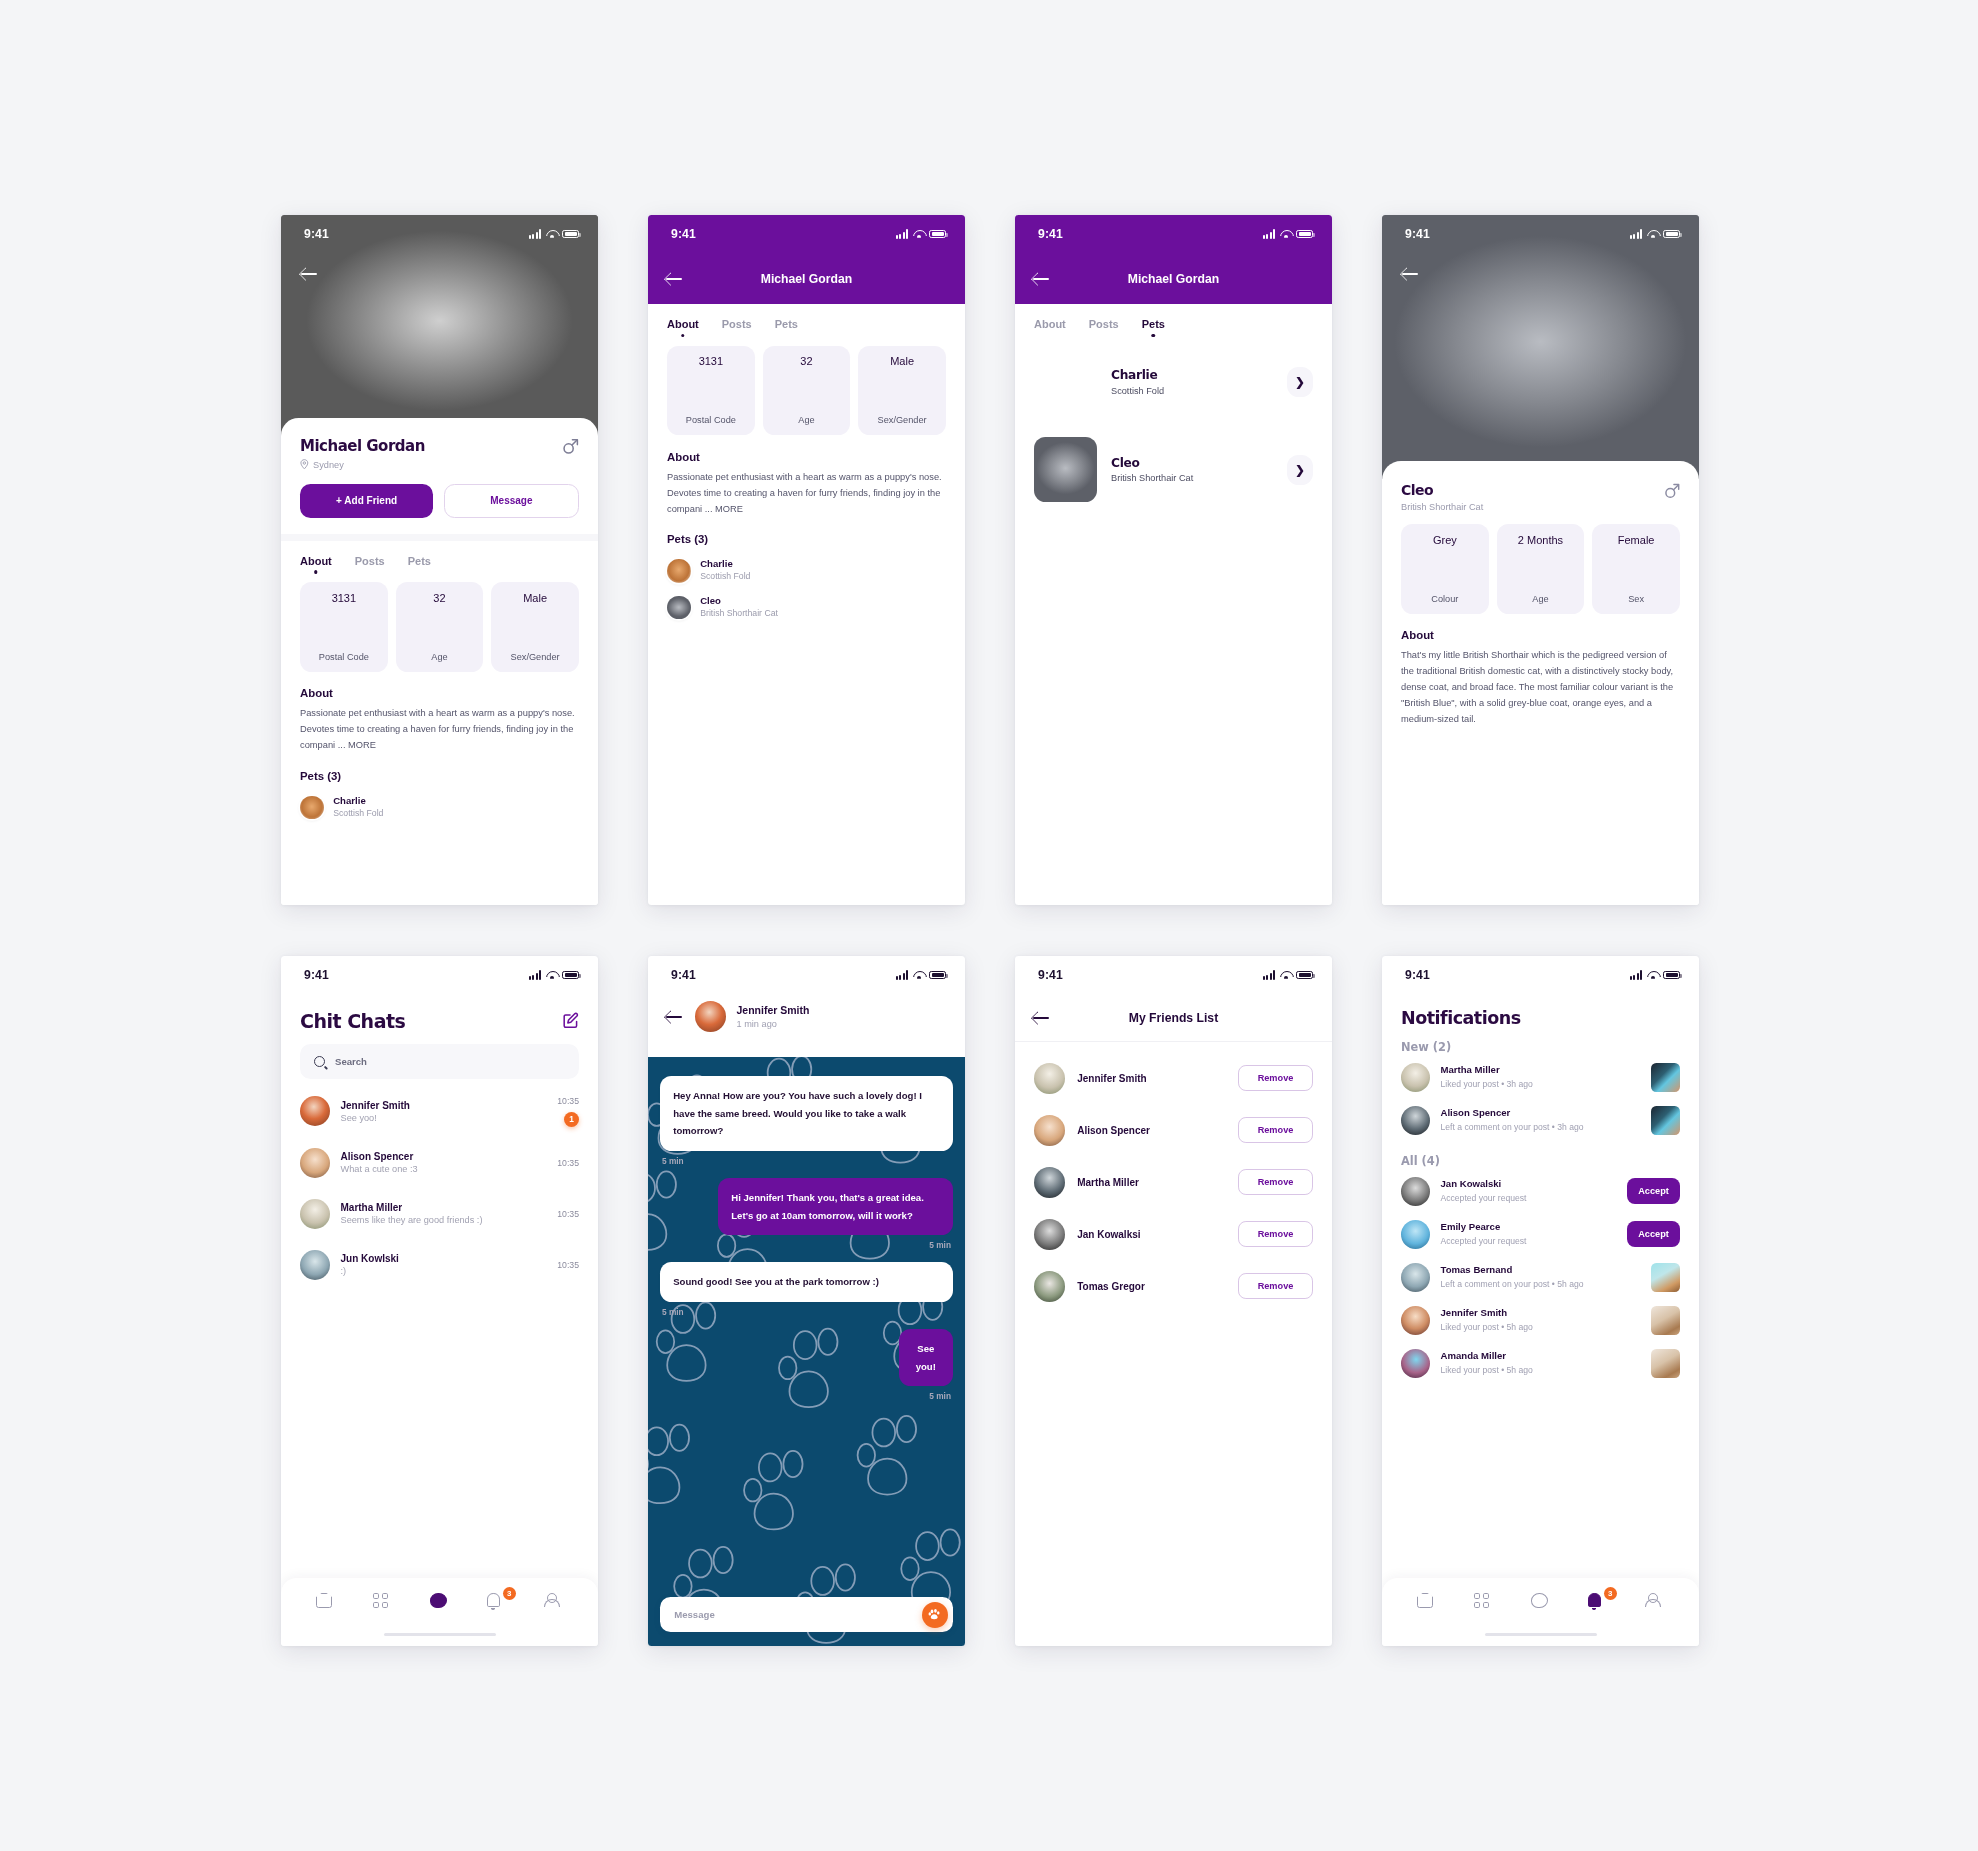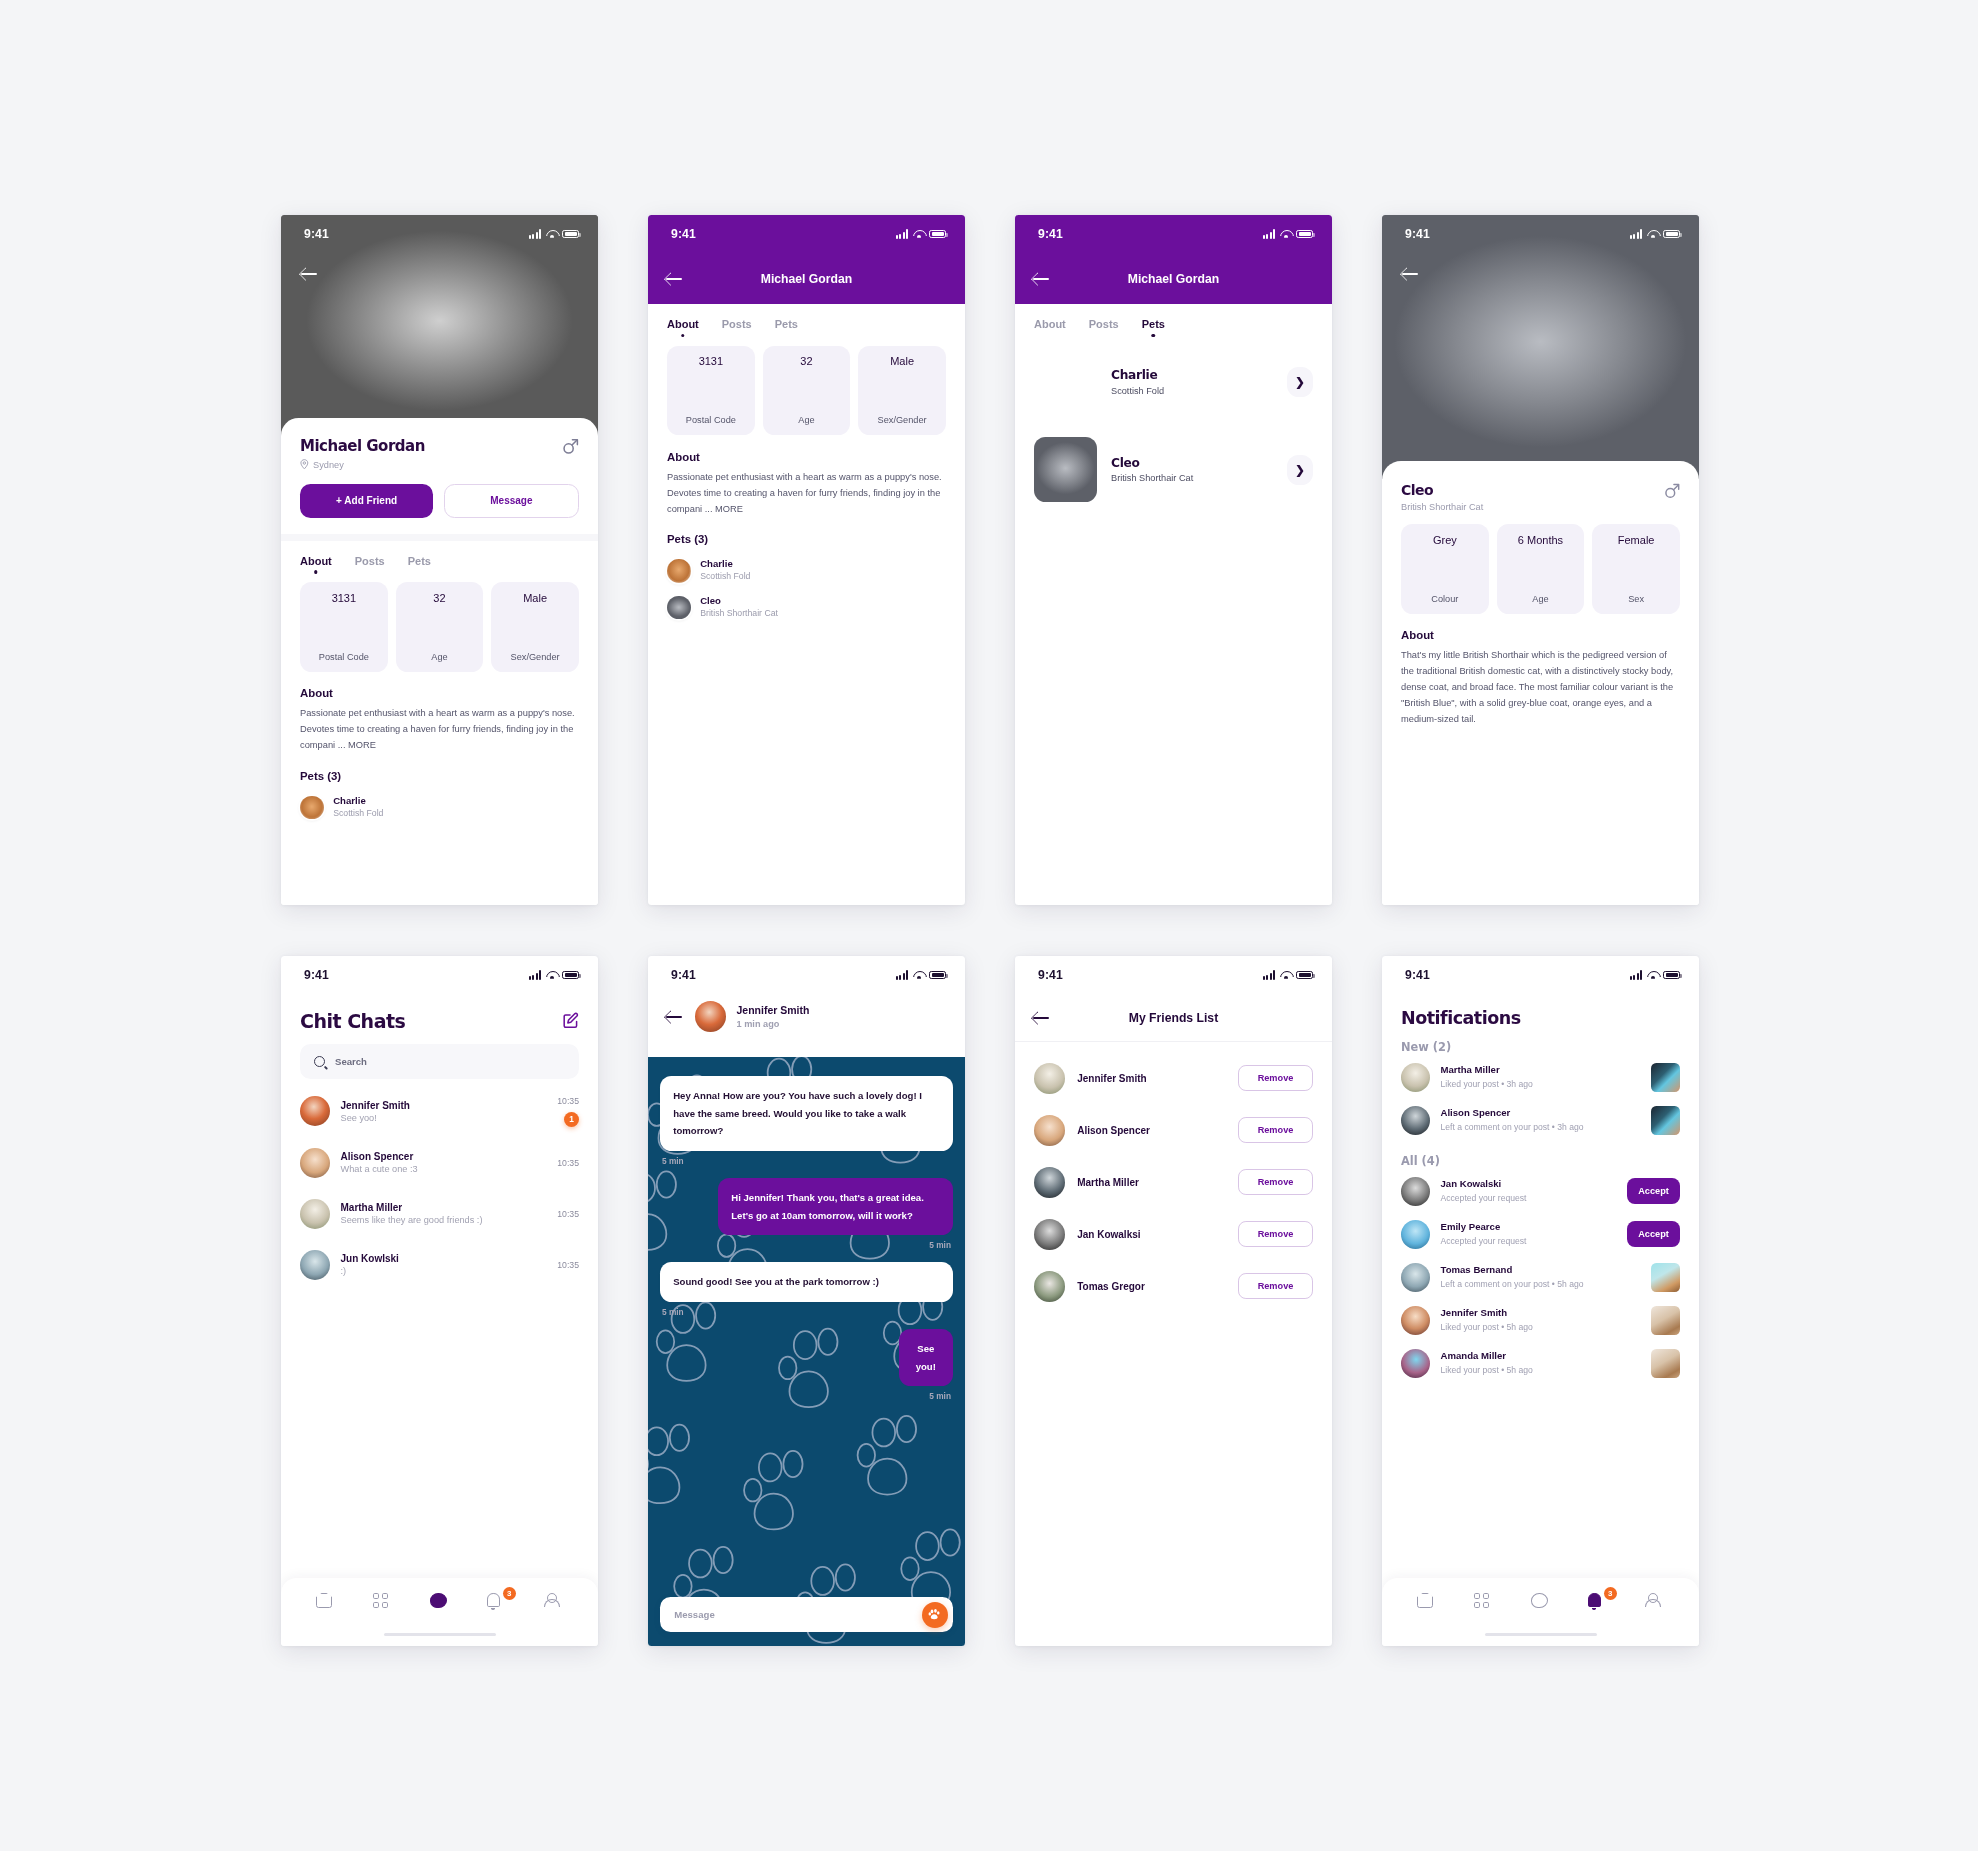--- a/index.html
+++ b/index.html
@@ -230,21 +230,21 @@
     position:absolute; top:-6.1px; right:-9.6px; width: 13px; height: 13px; border-radius:50%;
     background:#f36a21; color:#fff; font-size:7.9px; font-weight:700;
     display:flex; align-items:center; justify-content:center;
   }
   .handle { position:absolute; bottom: 9.6px; left:50%; transform:translateX(-50%); width: 112px; height:3.5px; border-radius: 2.6px; background:#e3e3ea; }
 
   
   .chathead { display:flex; align-items:center; gap: 10.5px; padding: 7px 17.5px 10.5px; background:#fff; }
   .chathead .av { width: 31px; height: 31px; border-radius:50%; flex:none; }
   .chathead .nm { font-size: 10.5px; font-weight:700; color:#24093a; }
-  .chathead .sub { font-size: 9.2px; color:#a0a0b2; margin-top:2.6px;font-weight:bold; }
+  .chathead .sub { font-size: 9.2px; color:#a0a0b2; margin-top:2.6px; }
   .thread {
     position:absolute; top: 101px; bottom: 0; left:0; right:0;
     background: #0c4a6e; overflow:hidden;font-weight:bold;
   }
   .paws { position:absolute; inset:0; opacity: .55; }
   .bubble-in {
     margin: 19px 12.2px 0 12.2px; background:#fff; border-radius: 11.4px;
     padding: 11.4px 13px; font-size: 9.6px; line-height: 1.82; color:#241034;
     box-shadow: 0 0.9px 2.6px rgba(40,20,70,.04); position: relative;
   }
@@ -519,21 +519,21 @@
           <line x1="14.5" y1="10.5" x2="21" y2="4" stroke="#8b8ba2" stroke-width="2" stroke-linecap="round"></line>
           <polyline points="15,3.5 21.5,3.5 21.5,10" fill="none" stroke="#8b8ba2" stroke-width="2" stroke-linecap="round" stroke-linejoin="round"></polyline>
         </svg>
       </div>
       <div class="stats" style="padding-top:12.2px;">
         <div class="stat">
           <div class="v">Grey</div>
           <div class="k">Colour</div>
         </div>
         <div class="stat">
-          <div class="v">6 Months</div>
+          <div class="v">2 Months</div>
           <div class="k">Age</div>
         </div>
         <div class="stat">
           <div class="v">Female</div>
           <div class="k">Sex</div>
         </div>
       </div>
       <div class="sec-h">About</div>
       <div class="sec-p">That's my little British Shorthair which is the pedigreed version of the traditional British domestic cat, with a distinctively stocky body, dense coat, and broad face. The most familiar colour variant is the "British Blue", with a solid grey-blue coat, orange eyes, and a medium-sized tail.</div>
     </div>

